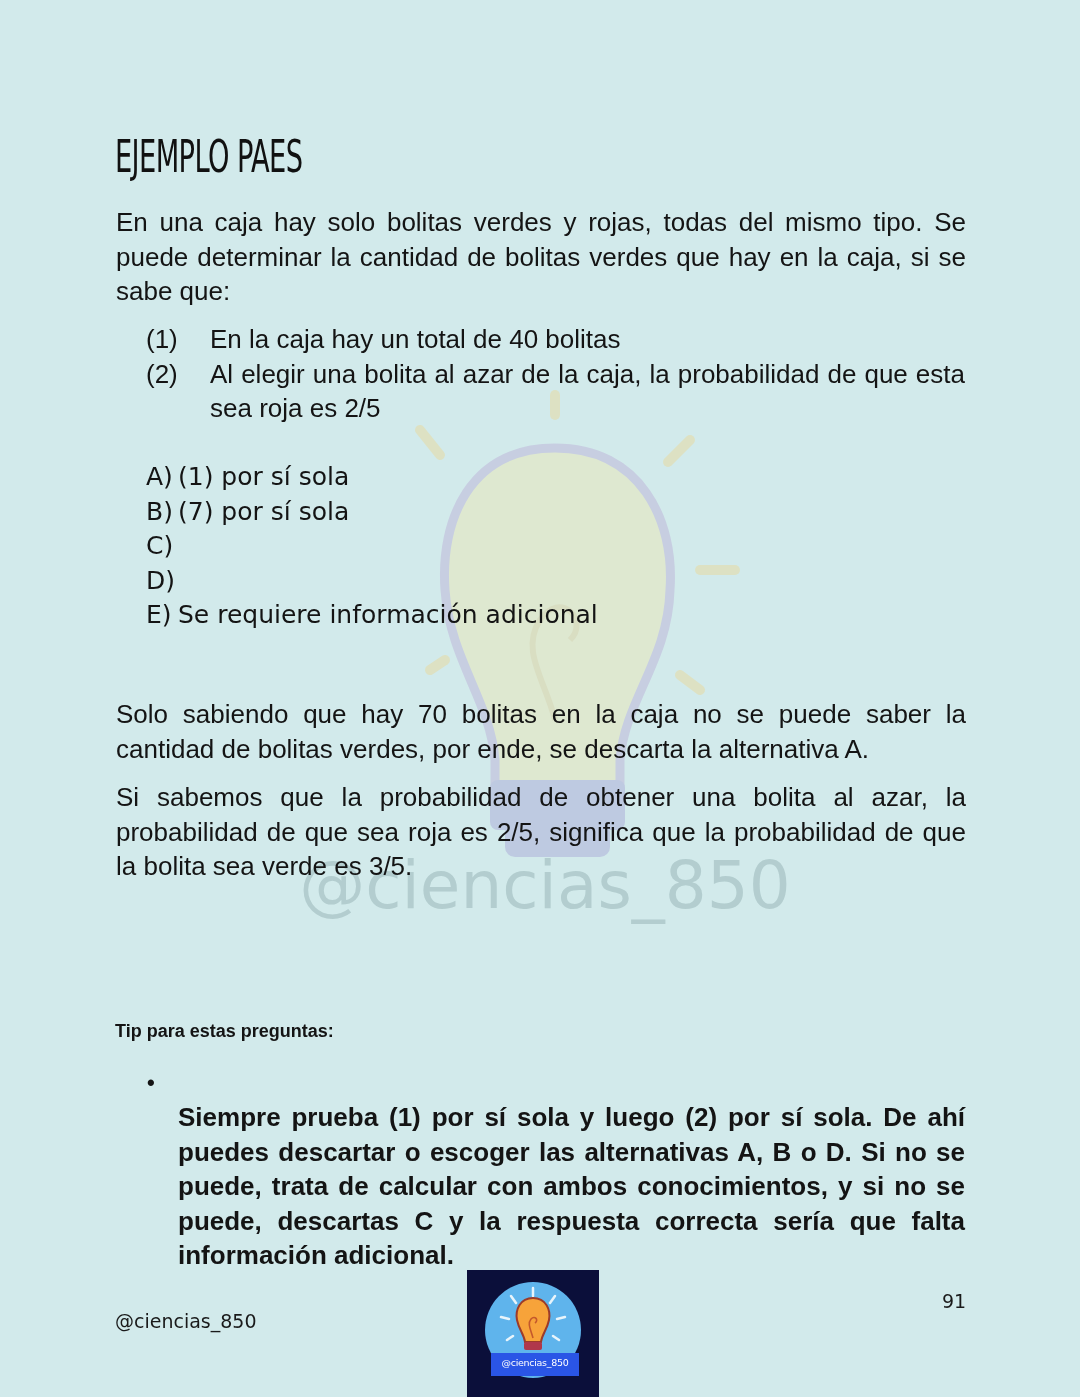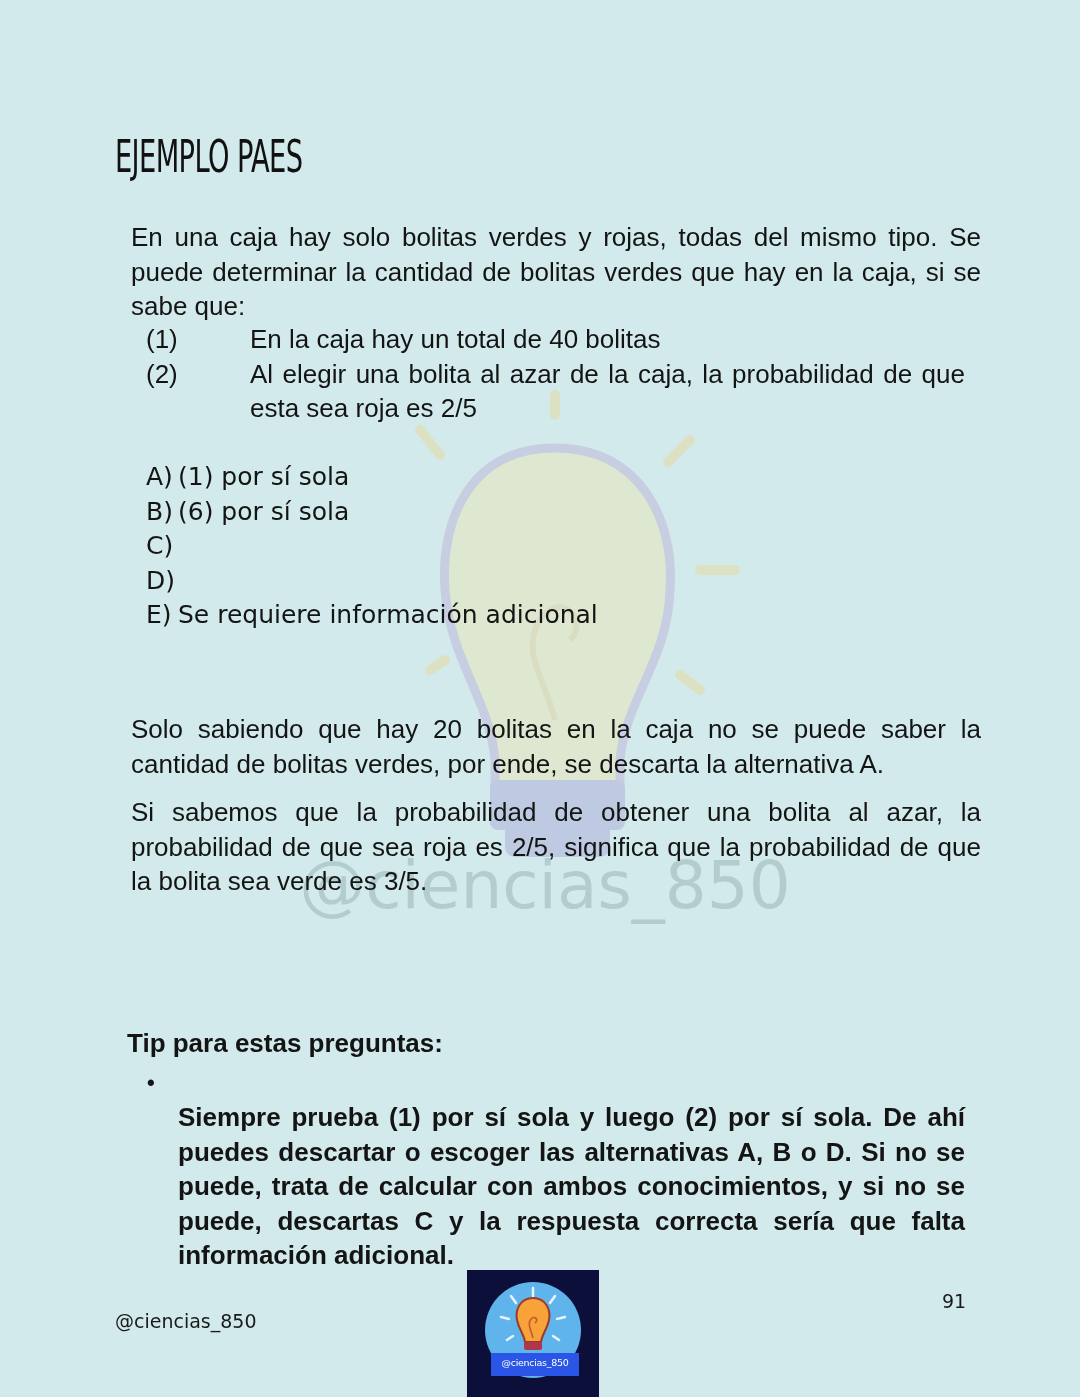--- a/index.html
+++ b/index.html
@@ -44,21 +44,21 @@
       line-height: 48px;
       white-space: nowrap;
     }
     .para {
       position: absolute;
       left: 0;
       width: 850px;
       font-size: 26px;
       line-height: 34.5px;
       text-align: justify;
-      margin: 16px;
+      margin: 1px;
     }
     .p-intro { top: 204px; }
     .stmts {
       position: absolute;
       top: 322px;
       left: 31px;
       width: 819px;
       margin: 0;
       padding: 0;
       list-style: none;
@@ -69,21 +69,20 @@
       display: flex;
       text-align: justify;
     }
     .stmts .num {
       width: 64px;
       flex: none;
     }
     .stmts .txt {
       flex: 1;
       text-align: justify;
-      margin-left: 40px;
     }
     .opts {
       position: absolute;
       top: 460px;
       left: 31px;
       margin: 0;
       padding: 0;
       list-style: none;
       font-family: "DejaVu Sans", sans-serif;
       font-size: 25px;
@@ -92,24 +91,24 @@
     .opts li { display: flex; }
     .opts .letter { width: 32px; flex: none; }
     .p-sol1 { top: 696px; }
     .p-sol2 { top: 779px; }
     .p-sol3 { top: 896px; width: 880px; }
     .p-sol3 .last { display: block; padding-left: 3px; }
     .tip-head {
       position: absolute;
       top: 1014px;
       left: 0;
-      font-size: 26px;
+      font-size: 18px;
       font-weight: bold;
       line-height: 34.5px;
-      margin: 12px;
+      margin: 0;
     }
     .tips {
       position: absolute;
       top: 1066px;
       left: 32px;
       width: 818px;
       margin: 0;
       padding: 0;
       list-style: none;
     }
@@ -205,35 +204,35 @@
     </li>
   </ul>
 
   <ul class="opts">
     <li>
       <span class="letter">A)</span>
       <span>(1) por sí sola</span>
     </li>
     <li>
       <span class="letter">B)</span>
-      <span>(6) por sí sola</span>
+      <span>(7) por sí sola</span>
     </li>
     <li>
       <span class="letter">C)</span>
     </li>
     <li>
       <span class="letter">D)</span>
     </li>
     <li>
       <span class="letter">E)</span>
       <span>Se requiere información adicional</span>
     </li>
   </ul>
 
-  <p class="para p-sol1">Solo sabiendo que hay 20 bolitas en la caja no se puede saber la cantidad de bolitas verdes, por ende, se descarta la alternativa A.</p>
+  <p class="para p-sol1">Solo sabiendo que hay 70 bolitas en la caja no se puede saber la cantidad de bolitas verdes, por ende, se descarta la alternativa A.</p>
   <p class="para p-sol2">Si sabemos que la probabilidad de obtener una bolita al azar, la probabilidad de que sea roja es 2/5, significa que la probabilidad de que la bolita sea verde es 3/5.</p>
   <p class="para p-sol3">
   </p>
 
   <p class="tip-head">Tip para estas preguntas:</p>
 
   <ul class="tips">
     <li>
       <span class="bullet">•</span>
       <span class="txt">Siempre prueba (1) por sí sola y luego (2) por sí sola. De ahí puedes descartar o escoger las alternativas A, B o D. Si no se puede, trata de calcular con ambos conocimientos, y si no se puede, descartas C y la respuesta correcta sería que falta información adicional.</span>

